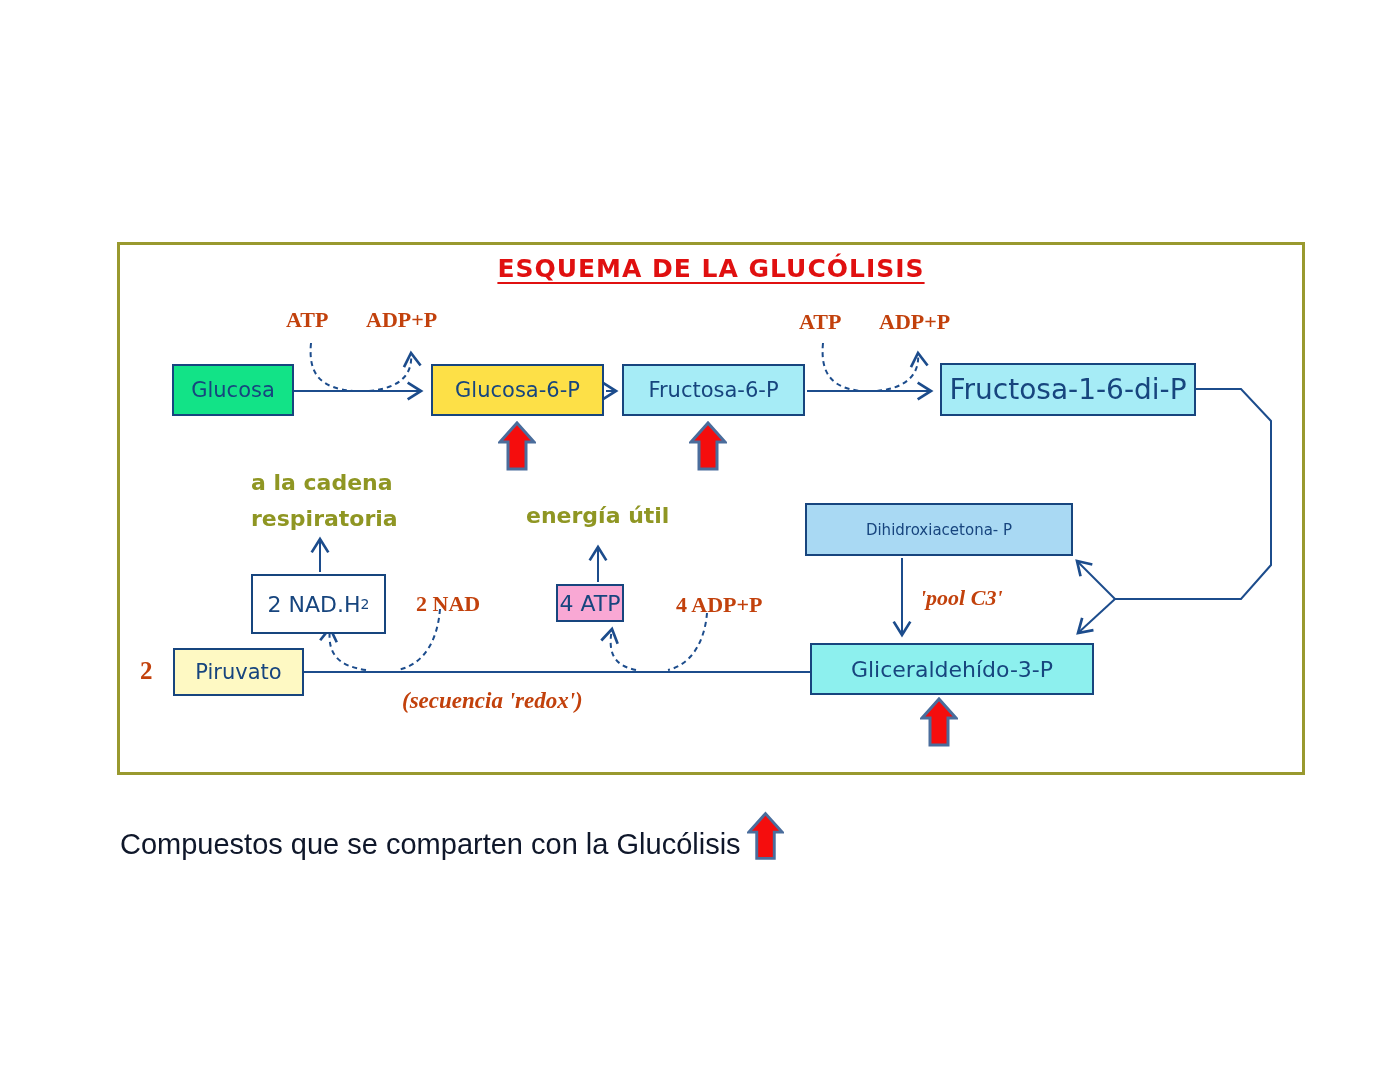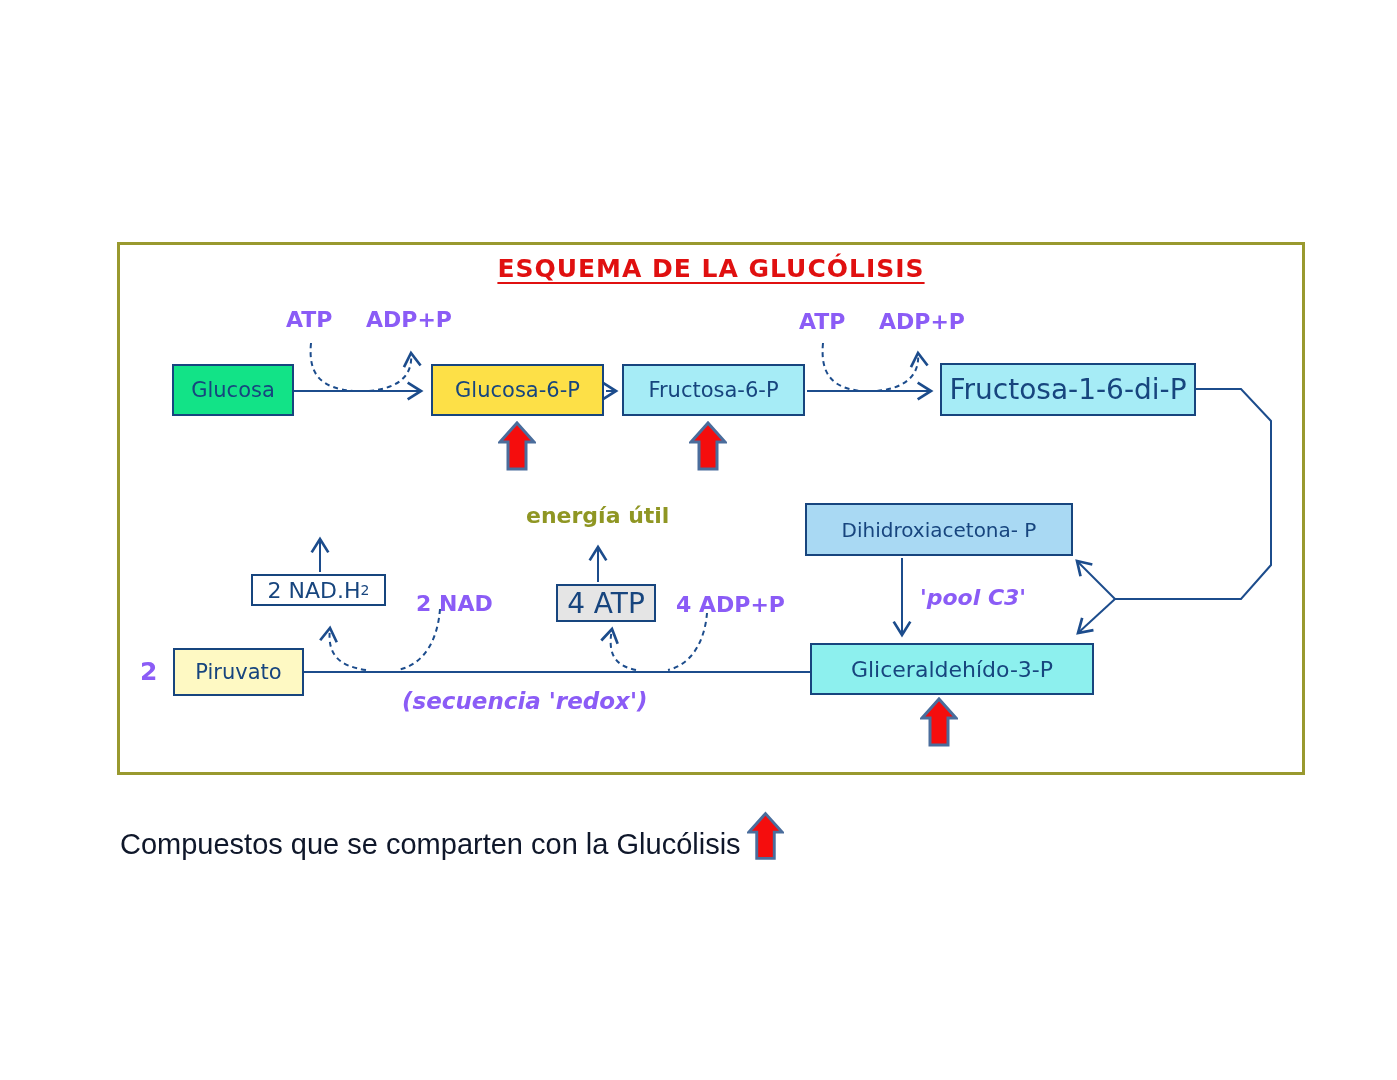--- a/index.html
+++ b/index.html
@@ -11,26 +11,26 @@
   .abs{position:absolute;box-sizing:border-box;}
   .title{left:0;top:9px;width:100%;text-align:center;color:#E01010;font-weight:bold;
          font-size:25px;letter-spacing:1px;text-decoration:underline;
          text-underline-offset:5px;}
   .node{display:flex;align-items:center;justify-content:center;
         border:2px solid #17457E;color:#17457E;font-weight:normal;font-size:21px;}
   .n-glucosa{left:52px;top:119px;width:122px;height:52px;background:#12E387;}
   .n-g6p{left:311px;top:119px;width:173px;height:52px;background:#fde047;}
   .n-f6p{left:502px;top:119px;width:183px;height:52px;background:#A6ECF6;}
   .n-f16dp{left:820px;top:118px;width:256px;height:53px;background:#A6ECF6;font-size:28px;}
-  .n-dhap{left:685px;top:258px;width:268px;height:53px;background:#A9D9F3;font-size:20px;}
+  .n-dhap{left:685px;top:258px;width:268px;height:53px;background:#A9D9F3;font-size:15px;}
   .n-g3p{left:690px;top:398px;width:284px;height:52px;background:#8DF0EE;font-size:22px;}
   .n-piruvato{left:53px;top:403px;width:131px;height:48px;background:#fef9c3;}
-  .n-nadh2{left:131px;top:329px;width:135px;height:32px;background:#ffffff;font-size:22px;}
-  .n-atp4{left:436px;top:339px;width:100px;height:38px;background:#e5e5e5;font-size:28px;}
-  .lbl{color:#8b5cf6;font-weight:bold;font-size:22px;white-space:nowrap;}
+  .n-nadh2{left:131px;top:329px;width:135px;height:60px;background:#ffffff;font-size:22px;}
+  .n-atp4{left:436px;top:339px;width:68px;height:38px;background:#f9a8d4;font-size:22px;}
+  .lbl{color:#c2410c;font-weight:bold;font-size:22px;white-space:nowrap;font-family:Liberation Serif, serif;}
   .l-atp1{left:166px;top:62px;}
   .l-adp1{left:246px;top:62px;}
   .l-atp2{left:679px;top:64px;}
   .l-adp2{left:759px;top:64px;}
   .l-nad{left:296px;top:346px;}
   .l-adp4{left:556px;top:347px;}
   .l-coeff{left:20px;top:412px;font-size:25px;}
   .l-pool{left:800px;top:340px;font-style:italic;}
   .l-secuencia{left:282px;top:443px;font-style:italic;font-size:23px;}
   .olive{color:#8F9623;font-weight:bold;font-size:22px;white-space:nowrap;}
@@ -108,20 +108,24 @@
     <div class="abs node n-piruvato">Piruvato</div>
 
     <div class="abs node n-nadh2">
       <span>2 NAD.H</span>
         <sub>2</sub>
     </div>
     <div class="abs lbl l-nad">2 NAD</div>
     <div class="abs node n-atp4">4 ATP</div>
     <div class="abs lbl l-adp4">4 ADP+P</div>
 
+    <div class="abs olive l-cadena">
+      <div>a la cadena</div>
+      <div>respiratoria</div>
+    </div>
     <div class="abs olive l-energia">energía útil</div>
     <div class="abs lbl l-pool">'pool C3'</div>
     <div class="abs lbl l-secuencia">(secuencia 'redox')</div>
 
     <svg class="redarrow ra-g6p" viewBox="0 0 38 50">
         <polygon points="19,2 36,21 28,21 28,48 10,48 10,21 2,21" fill="#F50D0D" stroke="#4A6D9C" stroke-width="3"></polygon>
       </svg>
     <svg class="redarrow ra-f6p" viewBox="0 0 38 50">
         <polygon points="19,2 36,21 28,21 28,48 10,48 10,21 2,21" fill="#F50D0D" stroke="#4A6D9C" stroke-width="3"></polygon>
       </svg>

